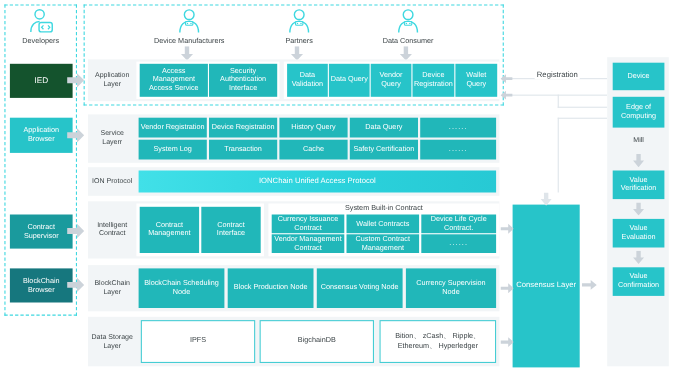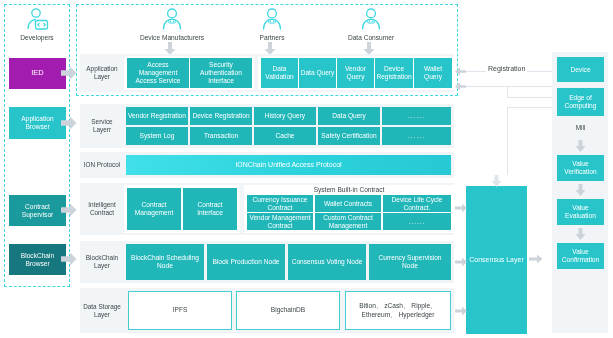--- a/index.html
+++ b/index.html
@@ -18,21 +18,21 @@
     position:absolute;
     display:flex;
     align-items:center;
     justify-content:center;
     text-align:center;
     line-height:1.18;
     color:#ffffff;
     font-size:6.6px;
     padding:1px;
   }
-  .t-lite{ background:#a21caf; }
+  .t-lite{ background:#14532d; }
   .t-mid { background:#27c4c9; }
   .t-main{ background:#21b7b9; }
   .t-dark{ background:#1a9a9d; }
   .t-dkst{ background:#16777e; }
   .t-grad{ background:linear-gradient(90deg,#41e0e8 0%,#2bd2dc 55%,#27c9d4 100%); }
 
   
   .row{
     position:absolute;
     background:#f2f5f7;

